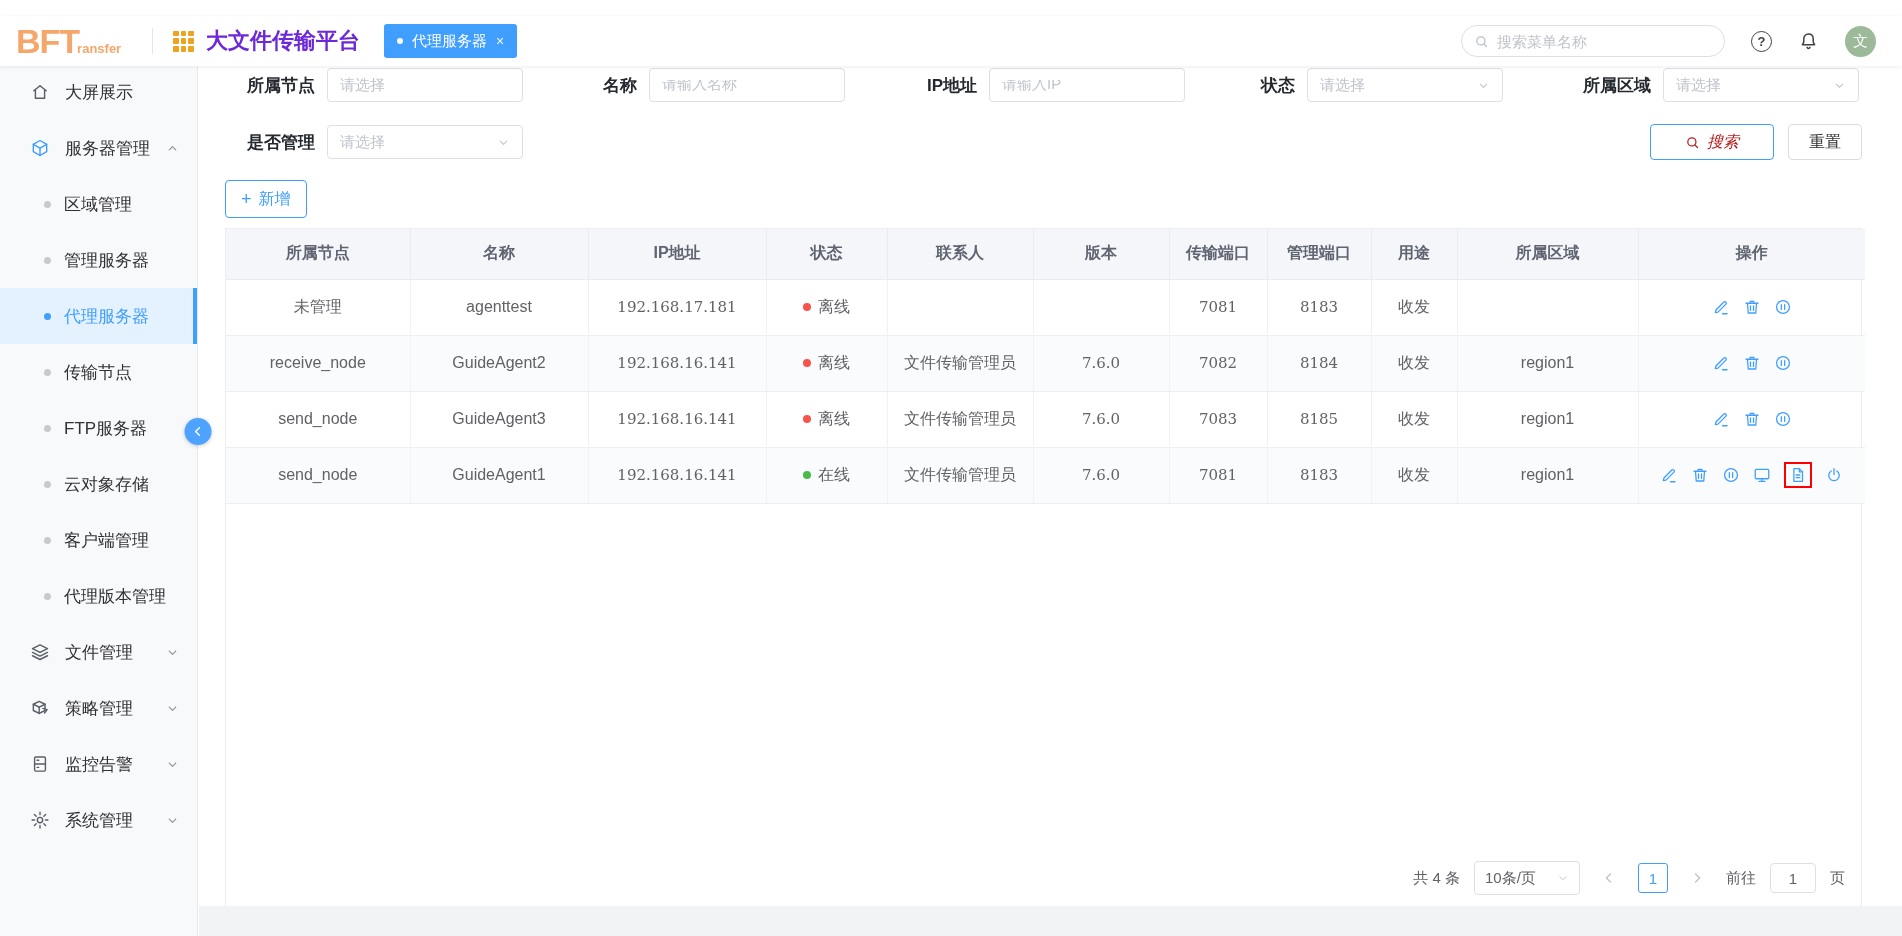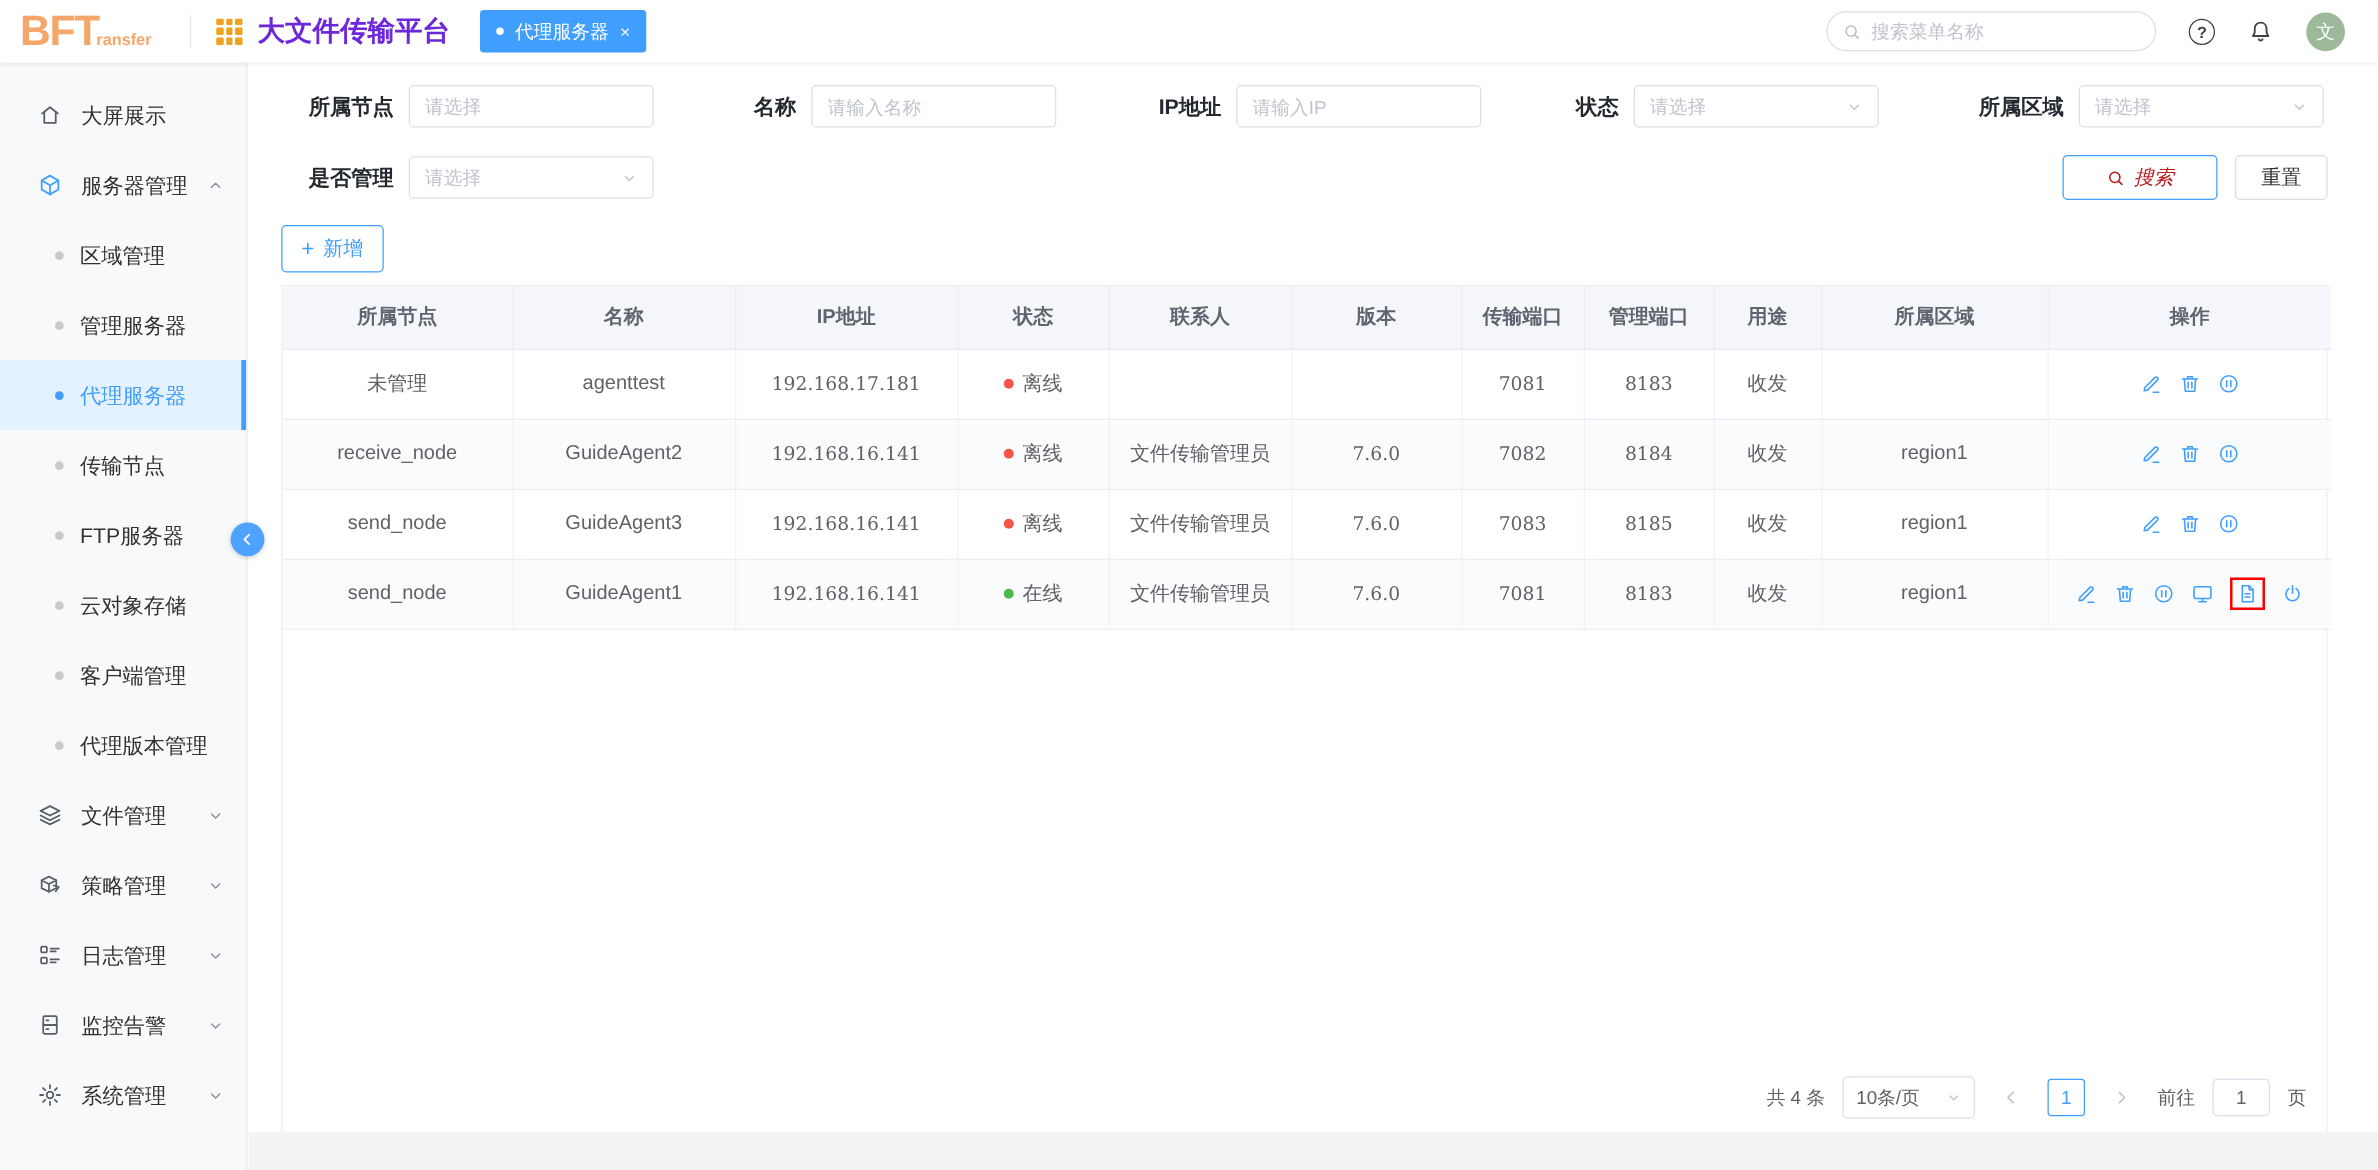--- a/index.html
+++ b/index.html
@@ -1,21 +1,21 @@
 <!DOCTYPE html>
 <html><head>
 <meta charset="utf-8">
 <style>
   * { margin:0; padding:0; box-sizing:border-box; }
   html,body { width:1902px; height:936px; overflow:hidden; background:#fff;
     font-family:"Liberation Sans","DejaVu Sans",sans-serif; }
   svg.i { display:block; }
 
   
-  .header { position:fixed; top:0; left:0; width:1902px; height:50px; background:#fff;
+  .header { position:fixed; top:16px; left:0; width:1902px; height:50px; background:#fff;
     display:flex; align-items:center; z-index:30; box-shadow:0 1px 4px rgba(0,21,41,.08); }
   .logo { margin-left:16px; display:flex; align-items:baseline; color:#f5a76b; width:128px; }
   .logo-main { font-size:34px; font-weight:bold; letter-spacing:-1px; }
   .logo-suffix { font-size:13px; font-weight:bold; margin-left:-2px; }
   .hdr-divider { width:1px; height:26px; background:#e3e5e8; margin:0 20px 0 8px; }
   .grid-icon { width:21px; height:21px; display:grid; grid-template-columns:repeat(3,1fr); gap:2px; }
   .grid-icon span { background:#eda31f; border-radius:1px; }
   .app-title { font-size:22px; font-weight:bold; color:#6d28d9; margin-left:12px; }
   .tab { margin-left:24px; height:34px; background:#409eff; color:#fff; border-radius:3px;
     display:flex; align-items:center; gap:9px; padding:0 13px; font-size:15px; cursor:pointer; }
@@ -54,21 +54,21 @@
   .bottom-strip { position:absolute; left:0; right:0; bottom:0; height:30px; background:#f2f3f5; }
 
   .filters { margin:18px 40px 0 26px; }
   .frow { display:flex; align-items:center; }
   .frow + .frow { margin-top:22px; }
   .fgroup { display:flex; align-items:center; margin-right:70px; }
   .flabel { font-size:17px; font-weight:bold; color:#24292f; text-align:right; margin-right:12px; white-space:nowrap; }
   .w90{width:90px} .w56{width:44px} .w66{width:62px} .w50{width:40px} .w84{width:78px}
   .fctrl { width:196px; height:34px; border:1px solid #dcdfe6; border-radius:4px; background:#fff;
     display:flex; align-items:center; padding:0 12px; }
-  .fctrl input { border:0; outline:0; width:100%; font-size:20px; color:#333; }
+  .fctrl input { border:0; outline:0; width:100%; font-size:10px; color:#333; }
   .fctrl input::placeholder, .select-ph { color:#c0c4cc; font-size:15px; }
   .select { justify-content:space-between; cursor:pointer; }
   .select .chev { color:#c0c4cc; }
   .filter-actions { margin-left:auto; display:flex; gap:14px; }
   .btn { height:36px; border-radius:4px; background:#fff; font-size:16px; display:flex;
     align-items:center; justify-content:center; cursor:pointer; }
   .btn-search { border:1px solid #409eff; color:#b91c1c; padding:0 34px; gap:7px;font-style:italic; }
   .btn-reset { border:1px solid #d9dce1; color:#303133; padding:0 20px; }
   .btn-add { border:1px solid #409eff; color:#409eff; height:38px; padding:0 15px; gap:7px;
     margin:20px 0 0 26px; display:inline-flex; font-size:16px; }
@@ -213,31 +213,20 @@
         </svg>
     </div>
     <div class="mi">
       <svg class="i micon" width="20" height="20" viewBox="0 0 24 24" fill="none" stroke="currentColor" stroke-width="1.7" stroke-linecap="round" stroke-linejoin="round">
           <path d="M4 7.5L11 4l7 3.5-7 3.5z"></path>
           <path d="M4 7.5V15l7 3.5 7-3.5V7.5"></path>
           <path d="M11 11v7.5"></path>
           <path d="M15.5 12.5l5 1.5-3 4"></path>
         </svg>
       <span>策略管理</span>
-      <svg class="i chev" width="13" height="13" viewBox="0 0 24 24" fill="none" stroke="currentColor" stroke-width="2.2" stroke-linecap="round" stroke-linejoin="round">
-          <path d="M6 9.5l6 6 6-6"></path>
-        </svg>
-    </div>
-    <div class="mi">
-      <svg class="i micon" width="20" height="20" viewBox="0 0 24 24" fill="none" stroke="currentColor" stroke-width="1.7" stroke-linecap="round" stroke-linejoin="round">
-          <rect x="3.5" y="4" width="5.5" height="5.5" rx="1"></rect>
-          <rect x="3.5" y="14.5" width="5.5" height="5.5" rx="1"></rect>
-          <path d="M12.5 5.8h8M12.5 8.6h5M12.5 16.3h8M12.5 19.1h5"></path>
-        </svg>
-      <span>日志管理</span>
       <svg class="i chev" width="13" height="13" viewBox="0 0 24 24" fill="none" stroke="currentColor" stroke-width="2.2" stroke-linecap="round" stroke-linejoin="round">
           <path d="M6 9.5l6 6 6-6"></path>
         </svg>
     </div>
     <div class="mi">
       <svg class="i micon" width="20" height="20" viewBox="0 0 24 24" fill="none" stroke="currentColor" stroke-width="1.7" stroke-linecap="round" stroke-linejoin="round">
           <rect x="5.5" y="3.5" width="13" height="17" rx="1.5"></rect>
           <path d="M5.5 12h13"></path>
           <path d="M8.5 7.5h2M8.5 16h2"></path>
         </svg>

